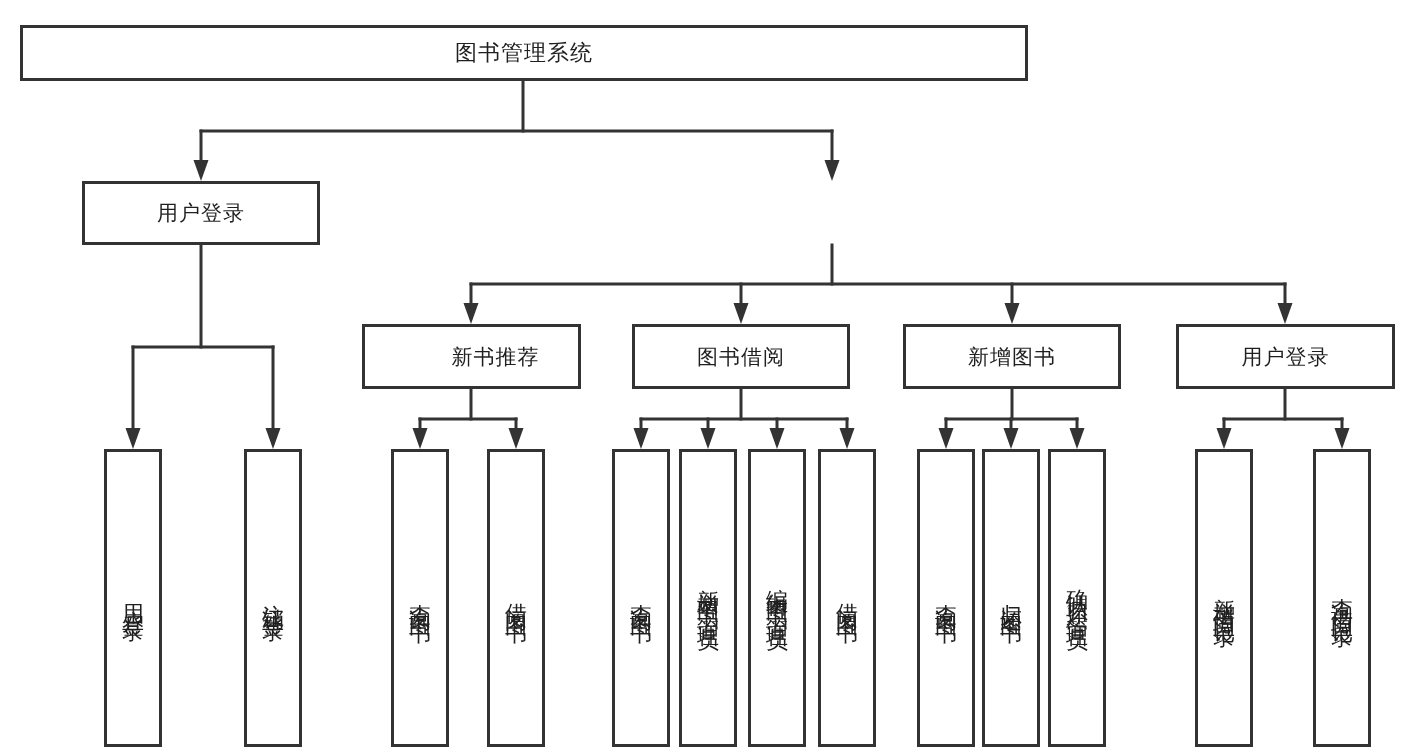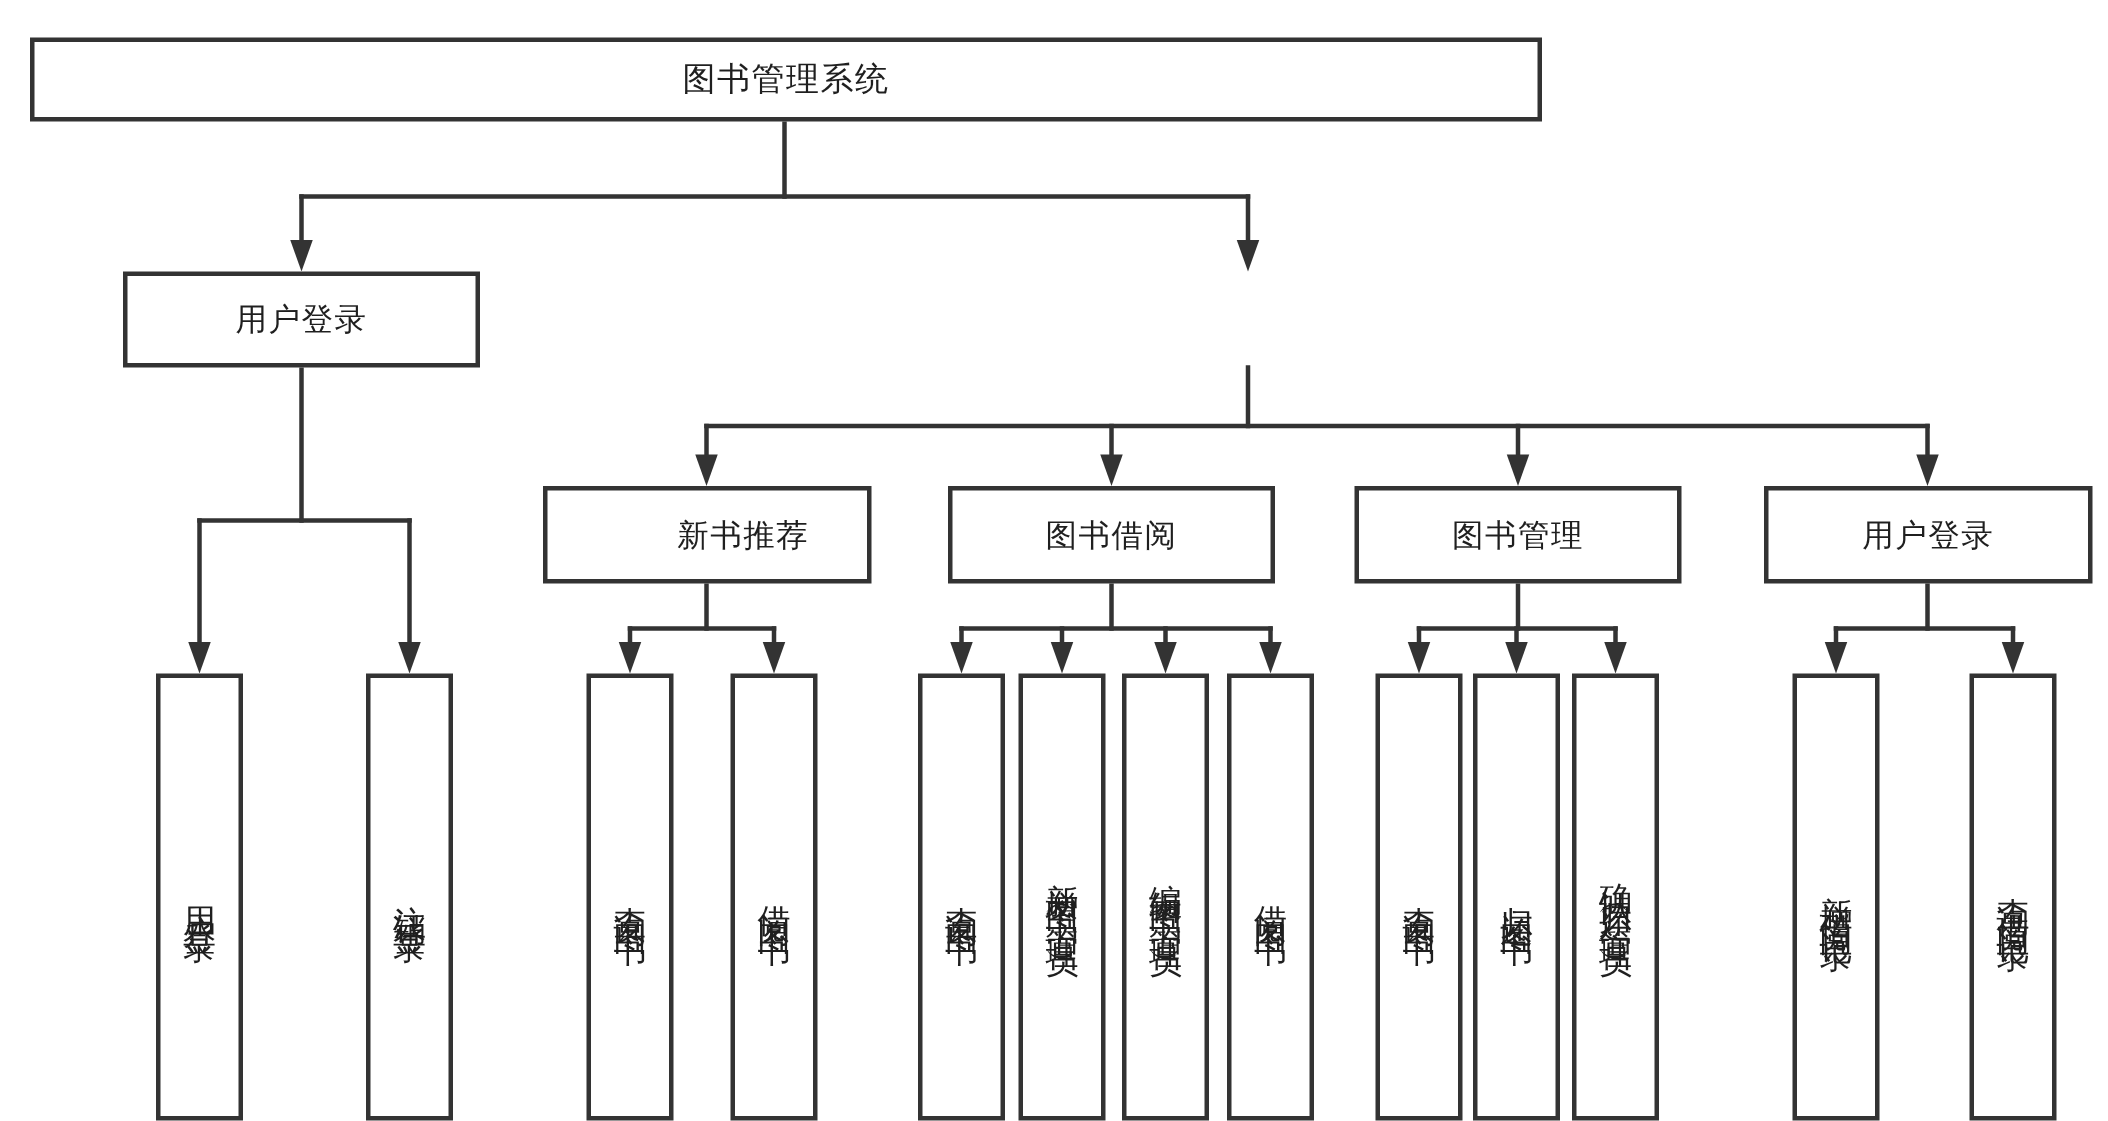--- a/index.html
+++ b/index.html
@@ -148,21 +148,21 @@
       <line x1="1342" y1="407" x2="1342" y2="421" stroke="#333333" stroke-width="3" stroke-linecap="square"></line>
       <polygon points="1334.5,416 1349.5,416 1342,437" fill="#333333"></polygon>
     </svg>
 
   <div class="box root-box" id="n-system">图书管理系统</div>
 
   <div class="box lvl2-box" id="n-user-login">用户登录</div>
 
   <div class="box lvl3-box" id="n-new-book-recommend">新书推荐</div>
   <div class="box lvl3-box" id="n-book-borrowing">图书借阅</div>
-  <div class="box lvl3-box" id="n-current-borrowing">图书管理</div>
+  <div class="box lvl3-box" id="n-current-borrowing">新增图书</div>
   <div class="box lvl3-box" id="n-borrowing-records">用户登录</div>
 
   <div class="vbox" id="n-login">用户登录</div>
   <div class="vbox" id="n-logout">注销登录</div>
   <div class="vbox" id="n-recommend-query-books">查询图书</div>
   <div class="vbox" id="n-recommend-borrow-books">借阅图书</div>
   <div class="vbox" id="n-borrowing-query-books">查询图书</div>
   <div class="vbox" id="n-borrowing-add-books">新增图书（管理员）</div>
   <div class="vbox" id="n-borrowing-edit-books">编辑图书（管理员）</div>
   <div class="vbox" id="n-borrowing-borrow-books">借阅图书</div>

